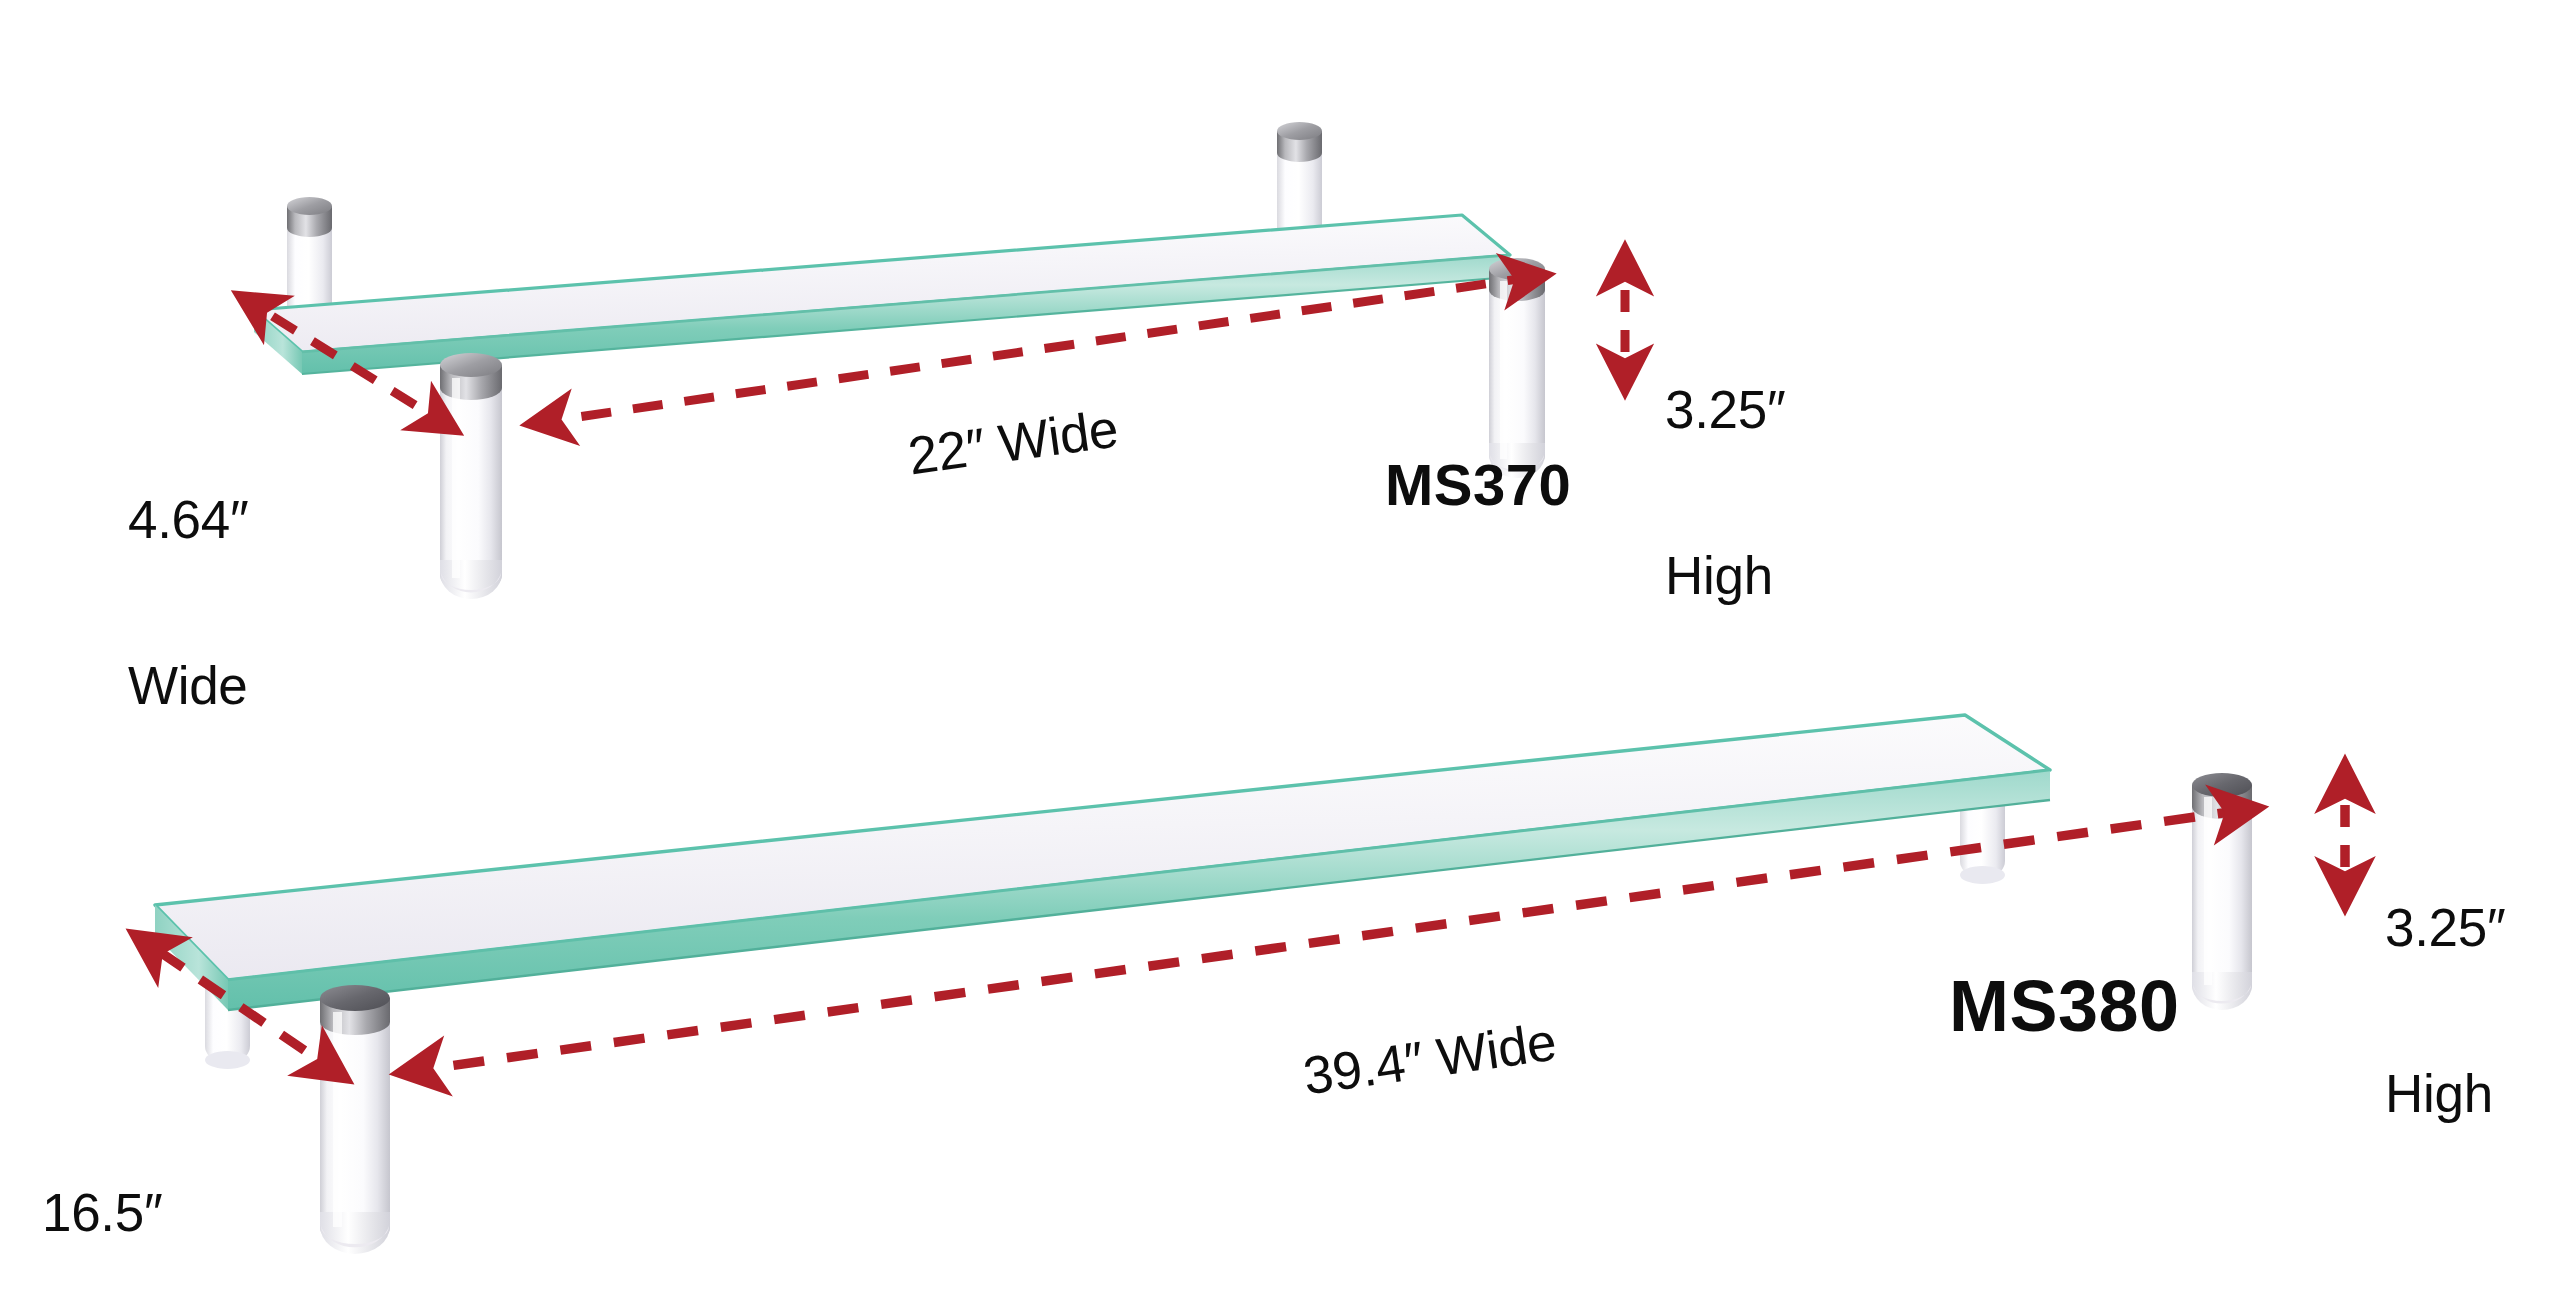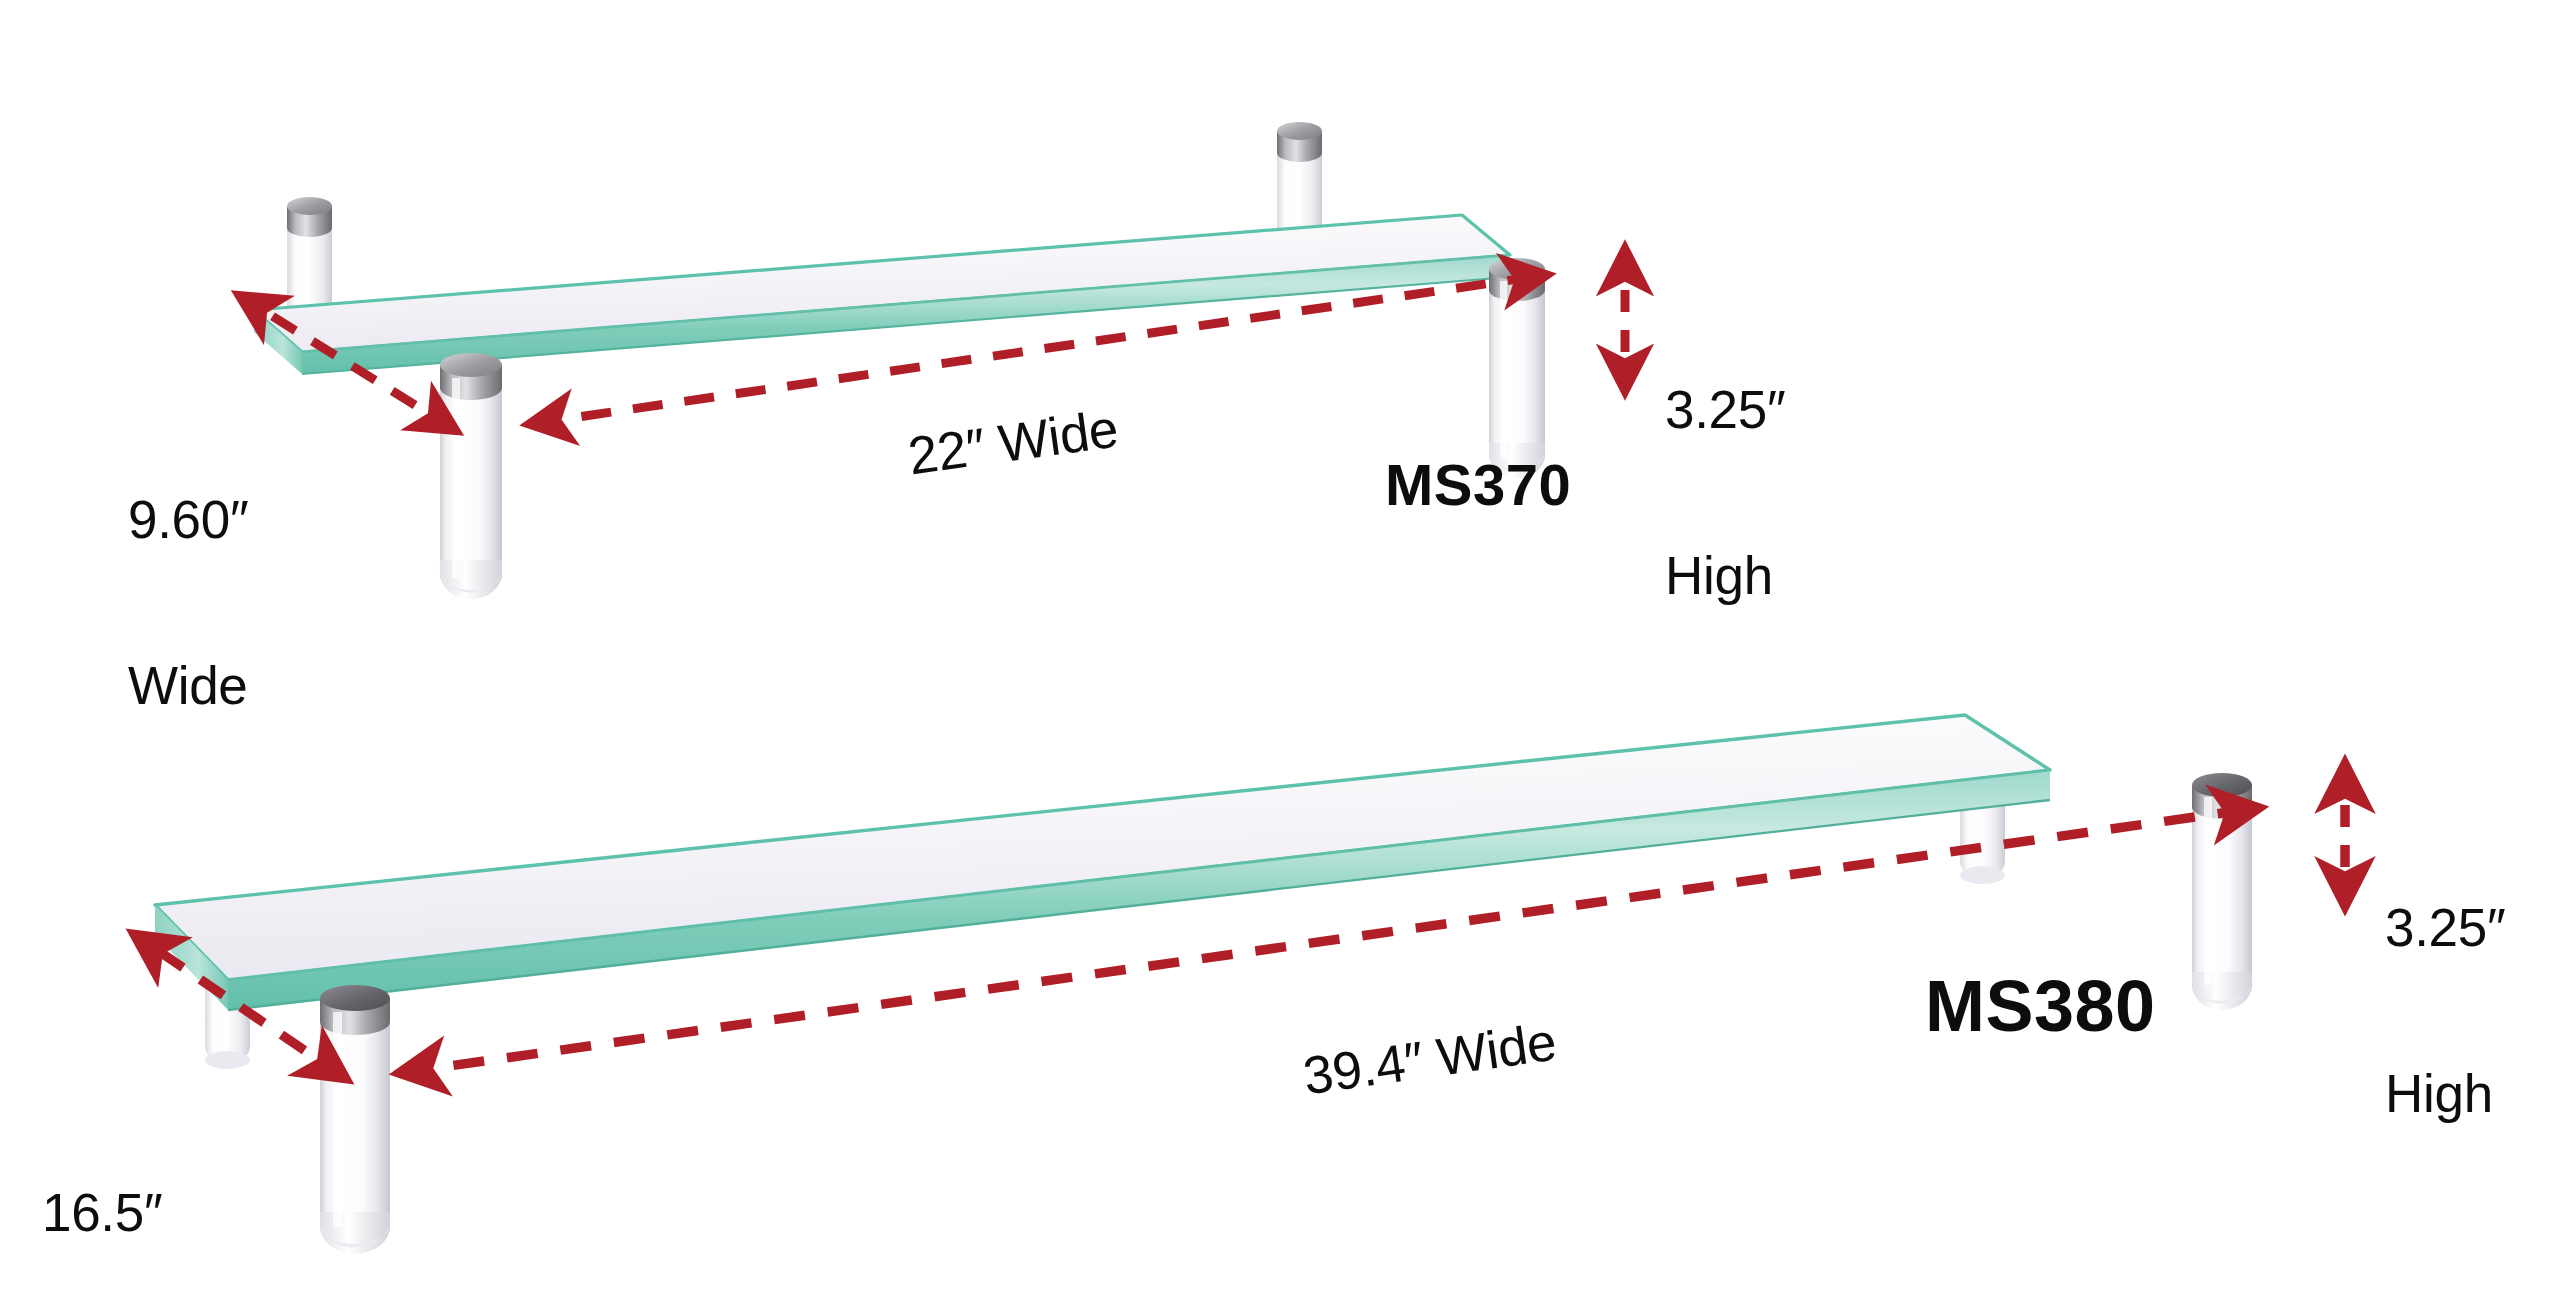--- a/index.html
+++ b/index.html
@@ -12,21 +12,21 @@
   }
   #stage{position:absolute;left:0;top:0;width:2560px;height:1300px;}
   svg.scene{position:absolute;left:0;top:0;width:2560px;height:1300px;display:block;}
 
   .lbl{position:absolute;white-space:pre;line-height:1.02;}
   .heading{font-size:56px;font-weight:400;letter-spacing:-0.5px;}
   .dim{font-size:53px;font-weight:400;letter-spacing:-0.3px;}
   .dim.two{line-height:1.04;}
   .model{font-weight:700;letter-spacing:0.5px;}
   .model-a{font-size:58px;margin-top:8px;}
-  .model-b{font-size:72px;}
+  .model-b{font-size:72px;margin-left:24px;}
   .rot{transform-origin:left top;}
 </style>
 </head>
 <body>
 
 <div id="stage">
 
   <svg class="scene" viewBox="0 0 2560 1300" xmlns="http://www.w3.org/2000/svg">
     <defs>
 
@@ -213,21 +213,21 @@
       </g>
 
       <g>
         <line x1="2345" y1="765" x2="2345" y2="905" stroke="#b01f28" stroke-width="9.5" stroke-dasharray="22 18" marker-start="url(#arrowHeadR)" marker-end="url(#arrowHeadR)"></line>
       </g>
     </g>
   </svg>
 
 
   <div class="lbl dim two" style="left:128px;top:382px;text-align:left;">
-    <div>9.60″</div>
+    <div>4.64″</div>
     <div>Wide</div>
   </div>
 
   <div class="lbl dim rot" style="left:905px;top:430px;transform:rotate(-7.8deg);">22″ Wide</div>
 
   <div class="lbl dim two" style="left:1665px;top:272px;">
     <div>3.25″</div>
     <div>High</div>
   </div>
 

